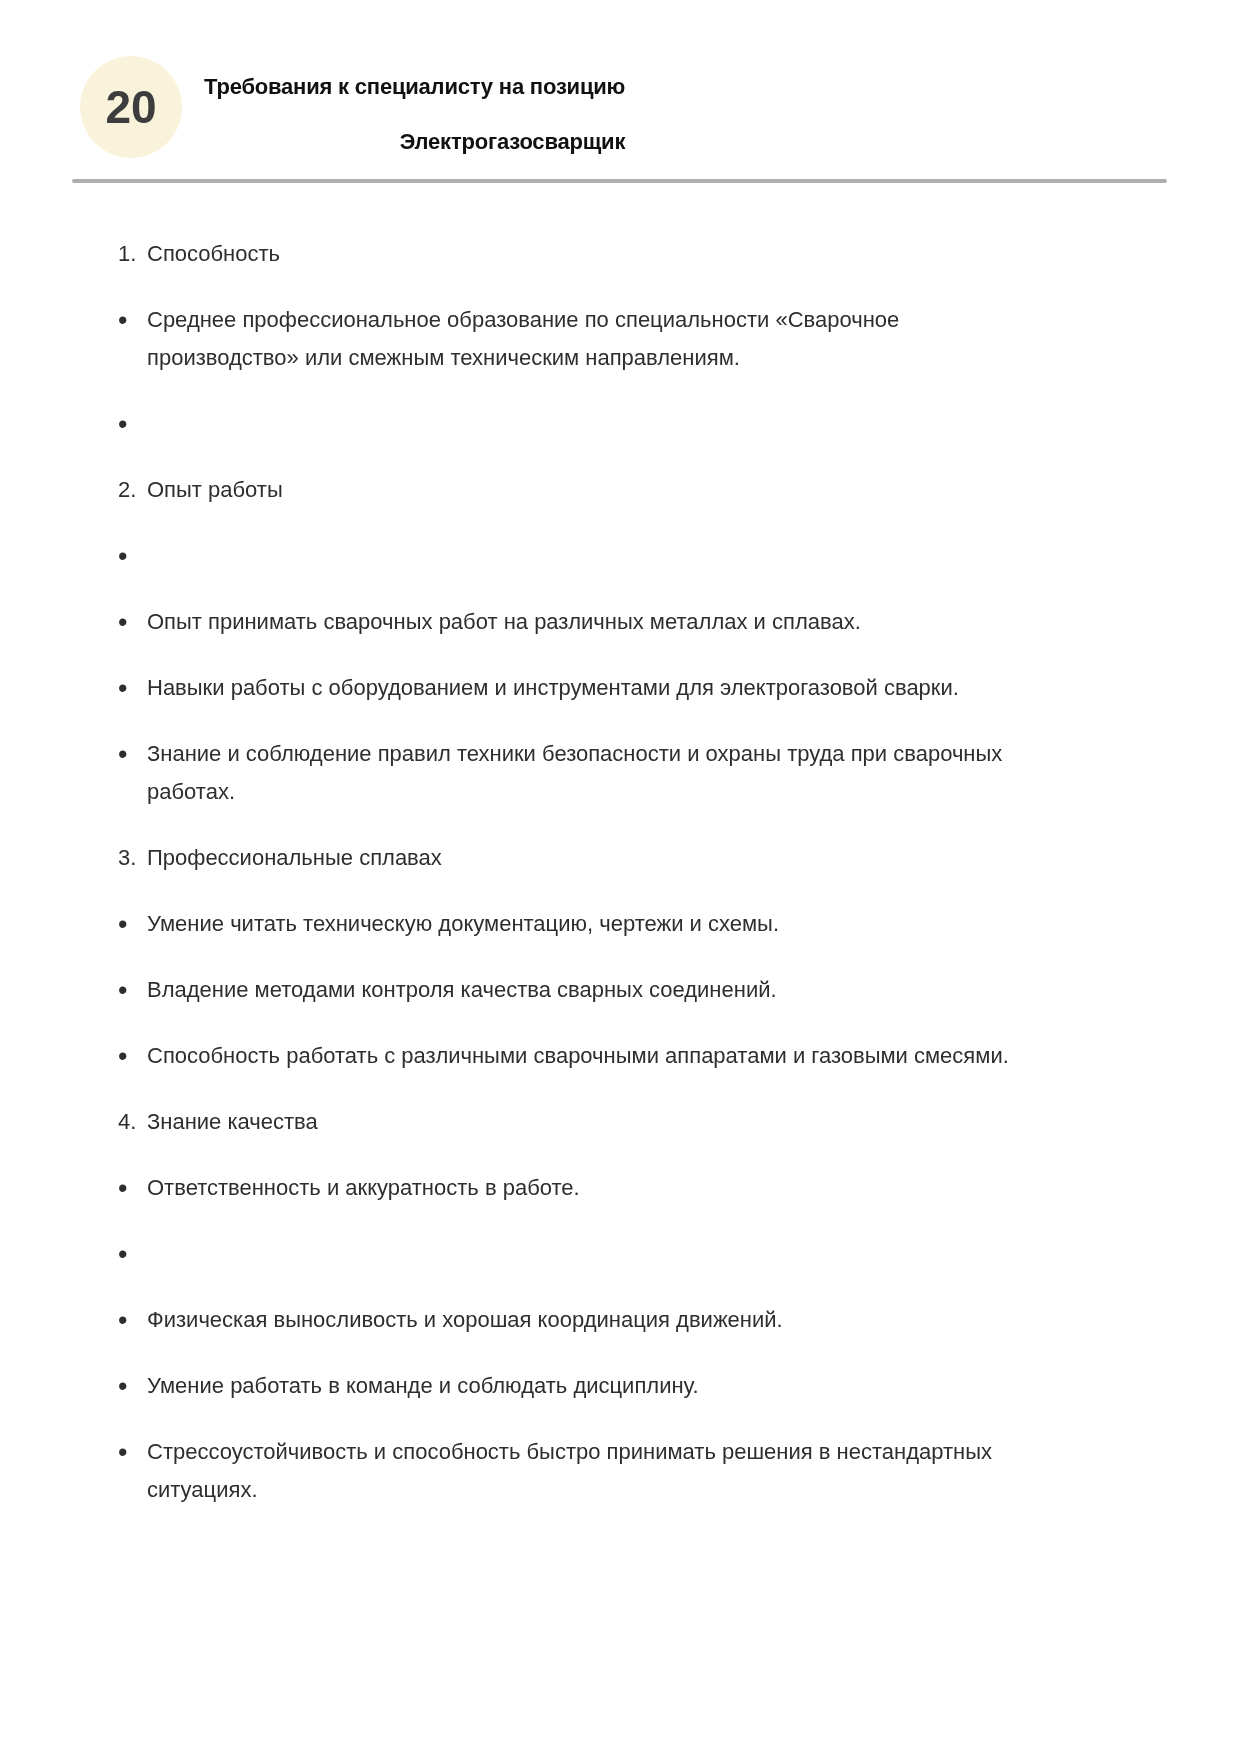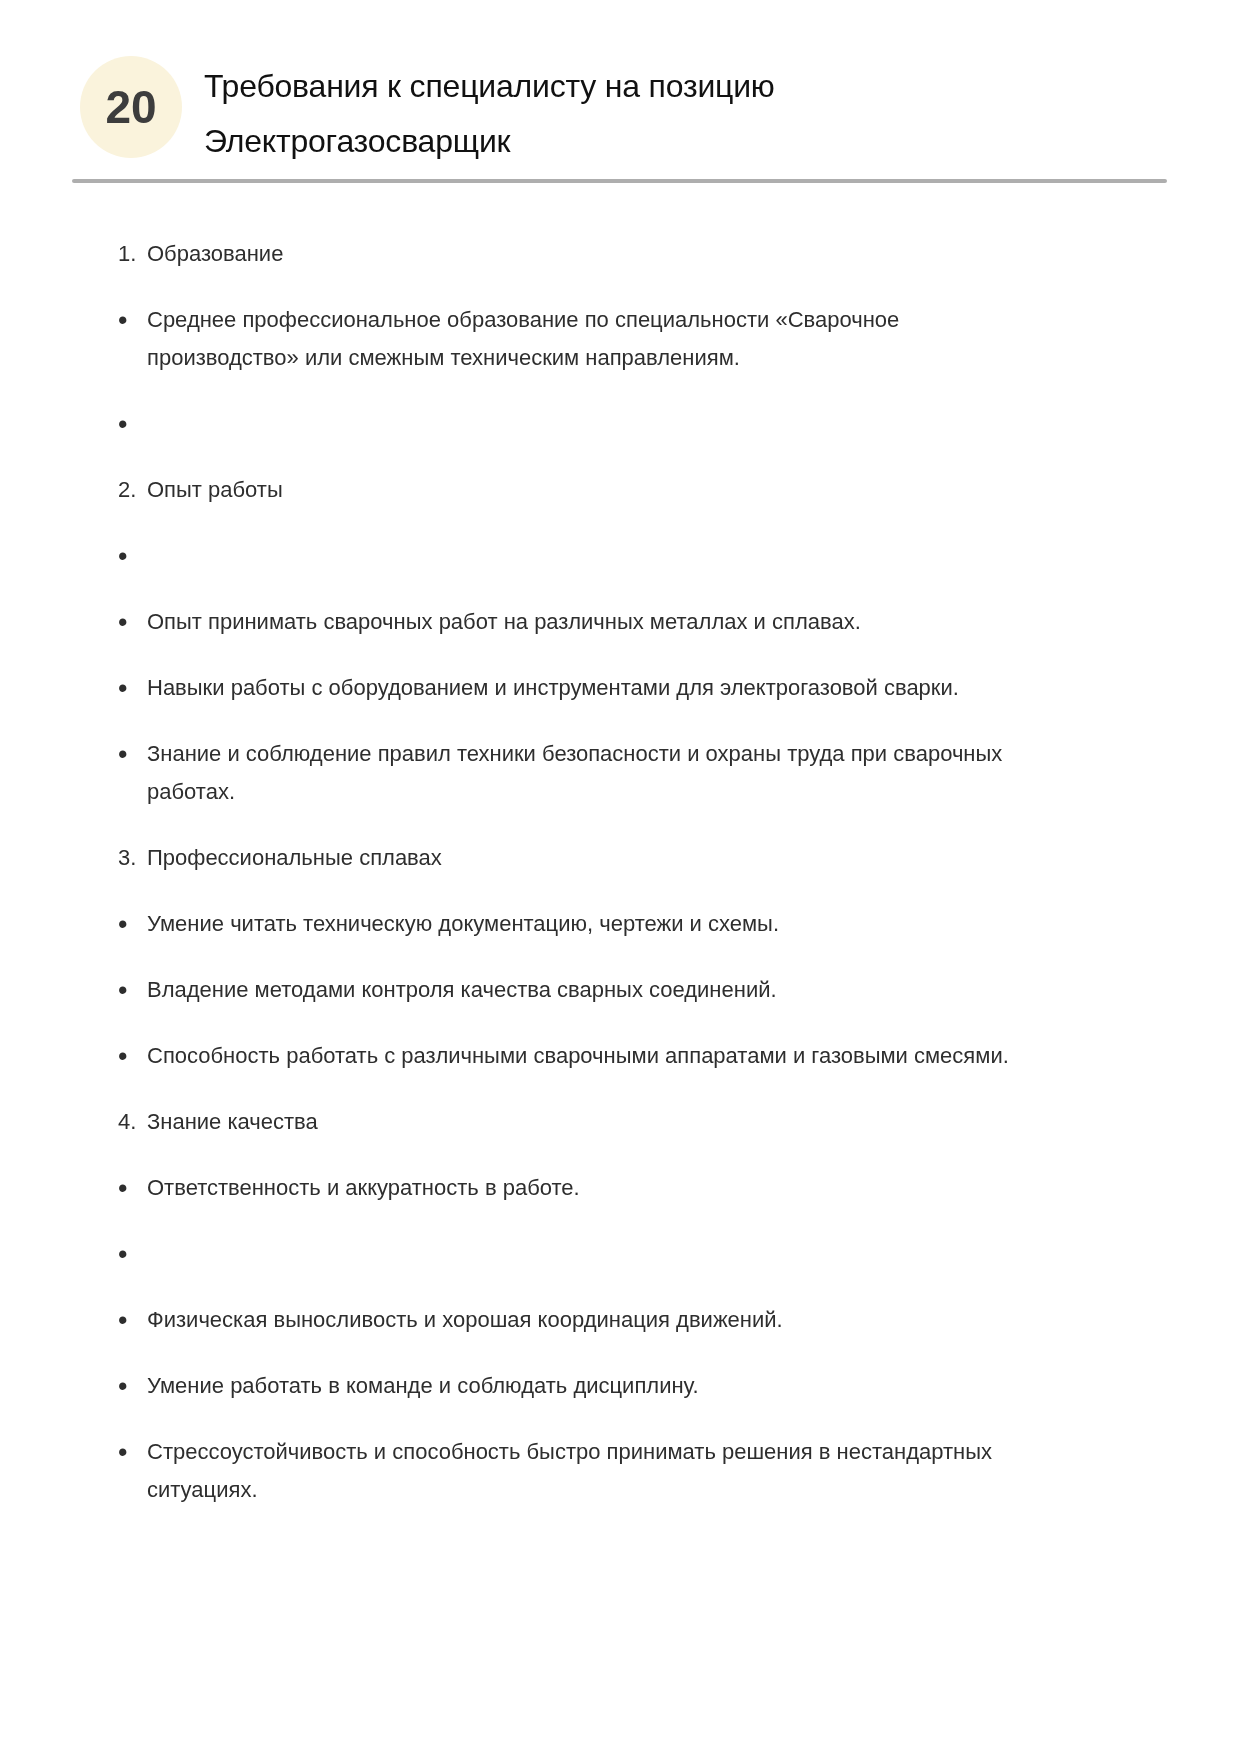--- a/index.html
+++ b/index.html
@@ -19,40 +19,41 @@
     font-family: "Liberation Sans", "DejaVu Sans", sans-serif;
     color: var(--body-color);
   }
   .page { width: 1239px; height: 1753px; position: relative; }
 
   
   .header {
     display: flex;
     align-items: flex-start;
     padding: 56px 62px 0 80px;
+    text-align: right;
   }
   .badge {
     width: 102px;
     height: 102px;
     border-radius: 50%;
     background: var(--badge-bg);
     color: var(--badge-text);
     font-size: 46px;
     font-weight: 700;
     display: flex;
     align-items: center;
     justify-content: center;
     flex-shrink: 0;
   }
   .title {
     margin-left: 22px;
     padding-top: 3px;
-    font-size: 32px;
+    font-size: 22px;
     line-height: 55px;
-    font-weight: 400;
+    font-weight: 700;
     color: var(--title-color);
     letter-spacing: -0.2px;
     white-space: pre-line;
   }
   .divider {
     height: 4px;
     background: var(--divider-color);
     margin: 10px 72px 0 72px;
     border-radius: 2px;
   }
@@ -96,21 +97,21 @@
     <h1 class="title">Требования к специалисту на позицию
 Электрогазосварщик</h1>
   </div>
 
   <div class="divider"></div>
 
   <div class="content">
 
     <div class="row">
       <span class="row-marker">1.</span>
-      <div class="row-text">Образование</div>
+      <div class="row-text">Способность</div>
     </div>
     <div class="row">
       <span class="row-marker bullet">•</span>
       <div class="row-text">Среднее профессиональное образование по специальности «Сварочное
 производство» или смежным техническим направлениям.</div>
     </div>
     <div class="row">
       <span class="row-marker bullet">•</span>
     </div>
 

